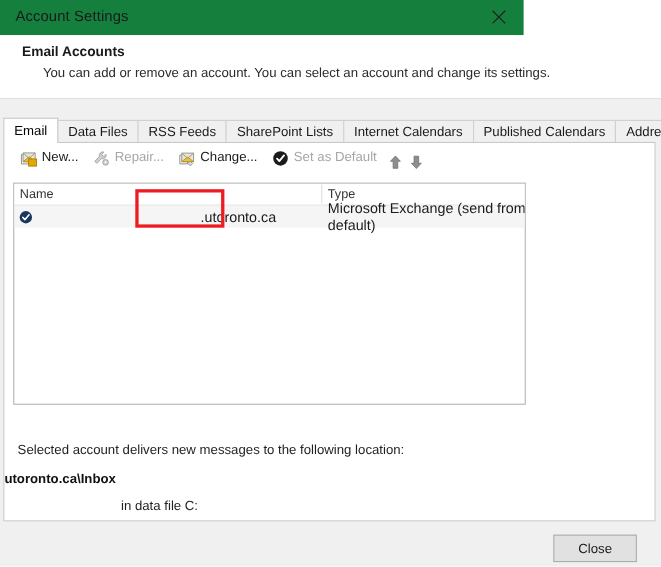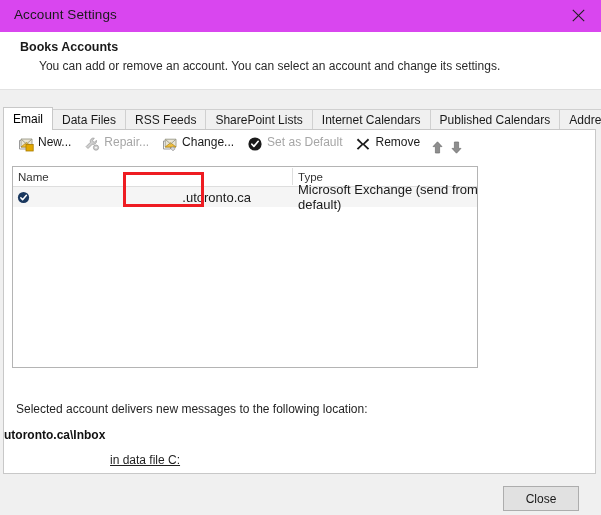--- a/index.html
+++ b/index.html
@@ -22,22 +22,22 @@
     position: relative;
     width: 601px;
     height: 515px;
     background: #ffffff;
   }
 
   
   .titlebar {
     position: absolute;
     left: 0; top: 0;
-    width: 601px; height: 32px;
-    background: #d946ef;
+    width: 476px; height: 32px;
+    background: #15803d;
     text-align: center;
   }
   .titlebar-text {
     position: absolute;
     left: 14px; top: 7px;
     font-size: 13.5px;
     color: #1a1a1a;
     letter-spacing: 0.1px;
   }
   .titlebar-close {
@@ -262,21 +262,20 @@
     text-align: left;
     font-size: 12px;
     font-weight: bold;
     color: #111111;
   }
   .info-file {
     position: absolute;
     left: 106px; top: 323px;
     font-size: 12px;
     color: #1f1f1f;
-    text-decoration: underline;
   }
 
   
   .footer {
     position: absolute;
     left: 0; top: 384px;
     width: 601px; height: 41px;
     background: #f0f0f0;
     text-decoration: underline;
   }
@@ -305,21 +304,21 @@
       <span>
         <svg width="13" height="13" viewBox="0 0 13 13">
           <line x1="0.8" y1="0.8" x2="12.2" y2="12.2" stroke="#202020" stroke-width="1.1"></line>
           <line x1="12.2" y1="0.8" x2="0.8" y2="12.2" stroke="#202020" stroke-width="1.1"></line>
         </svg>
       </span>
     </div>
   </div>
 
   <div class="header-block">
-    <div class="header-title">Books Accounts</div>
+    <div class="header-title">Email Accounts</div>
     <div class="header-desc">You can add or remove an account. You can select an account and change its settings.</div>
   </div>
   <div class="header-rule"></div>
 
   <div class="body-area">
 
     <div class="tabstrip">
       <div class="tab active">
         <span>Email</span>
       </div>
@@ -388,28 +387,20 @@
         <div class="tb-item disabled">
           <span class="tb-ico">
             <svg width="16" height="16" viewBox="0 0 16 16">
               <circle cx="8" cy="8" r="6.6" fill="#1b1b1b"></circle>
               <path d="M4.9 8.2 L6.9 10.4 L11.2 5.3" fill="none" stroke="#ffffff" stroke-width="1.7" stroke-linecap="round" stroke-linejoin="round"></path>
             </svg>
           </span>
           <span class="tb-label">Set as Default</span>
         </div>
 
-        <div class="tb-item">
-          <span class="tb-ico">
-            <svg width="16" height="16" viewBox="0 0 16 16">
-              <path d="M3.1 2.6 L8 7.4 L12.9 2.6 L14.2 4 L9.6 8.2 L14.2 12.4 L12.9 13.8 L8 9.1 L3.1 13.8 L1.8 12.4 L6.4 8.2 L1.8 4 Z" fill="#1b1b1b"></path>
-            </svg>
-          </span>
-          <span class="tb-label">Remove</span>
-        </div>
 
         <div class="tb-arrow">
           <span>
             <svg width="11" height="13" viewBox="0 0 11 13">
               <path d="M5.5 0.8 L10 5.6 L7.6 5.6 L7.6 12 L3.4 12 L3.4 5.6 L1 5.6 Z" fill="#8e8e8e" stroke="#6e6e6e" stroke-width="0.7"></path>
             </svg>
           </span>
         </div>
 
         <div class="tb-arrow">

